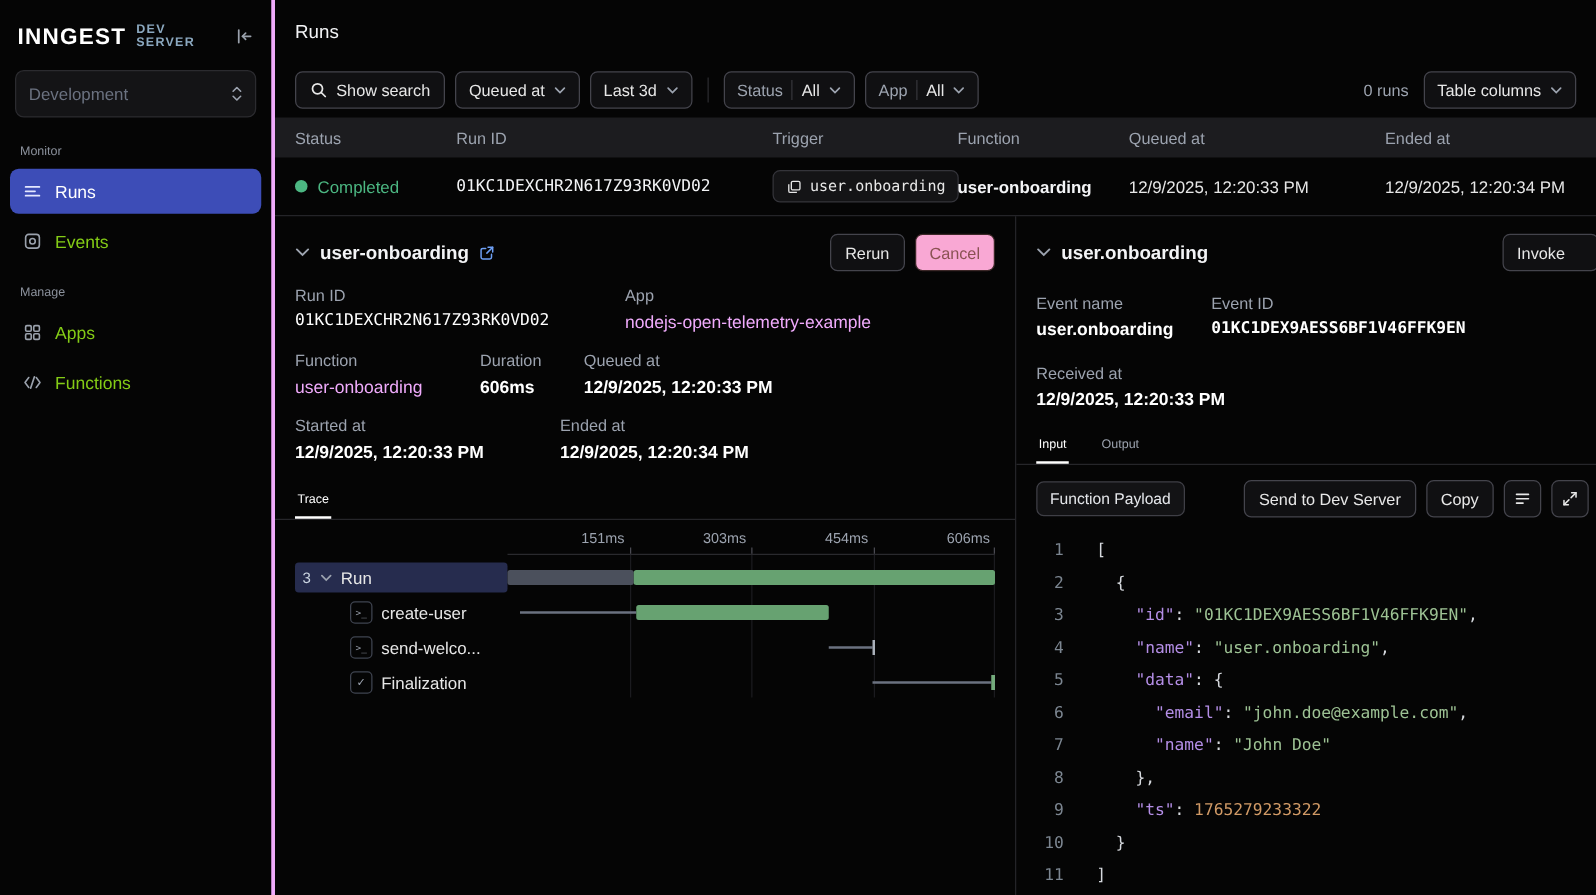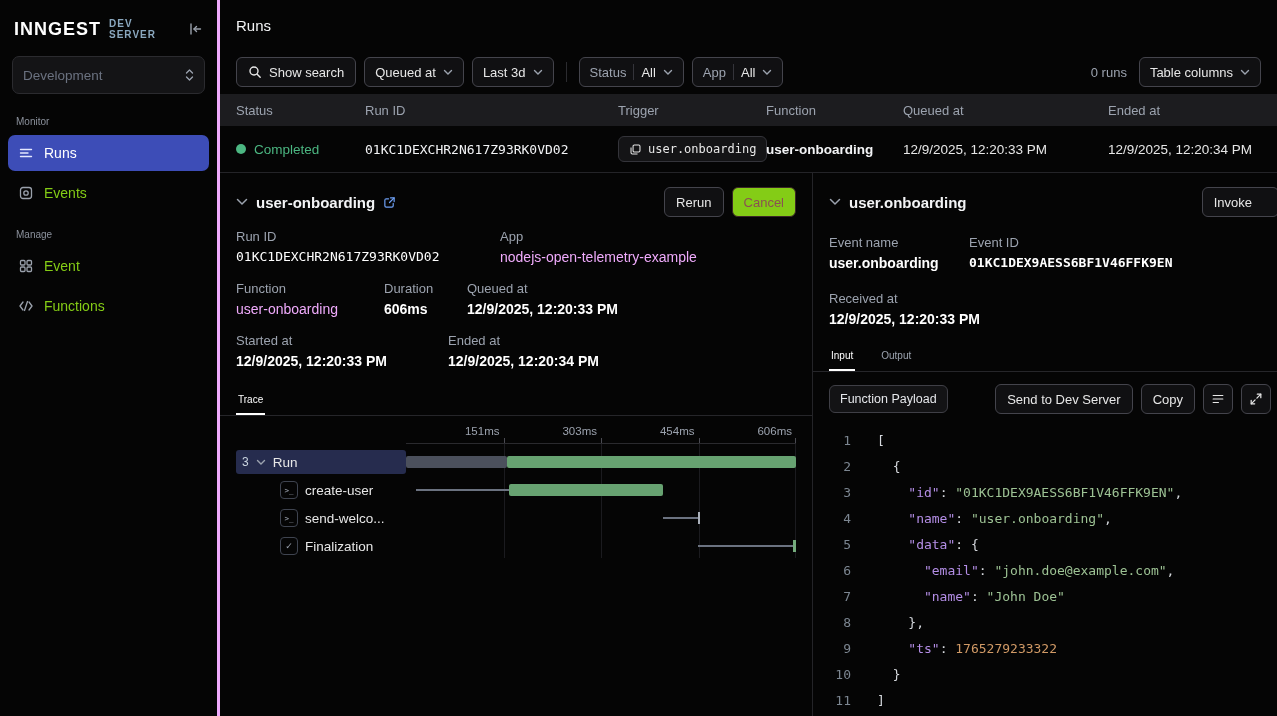--- a/index.html
+++ b/index.html
@@ -34,21 +34,21 @@
 
   .topbar { height:50px; display:flex; align-items:center; justify-content:space-between; padding:0 16px; }
   .page-title { font-size:15px; font-weight:500; color:#f3f4f6; }
   .topbar-right { display:flex; align-items:center; gap:8px; }
 
   .btn { height:34px; padding:0 14px; background:#101012; border:1px solid #44444c; border-radius:7px;
     color:#e7e7e7; font-size:13.5px; font-family:inherit; display:inline-flex; align-items:center; gap:7px; cursor:pointer; white-space:nowrap; }
   .btn.small { height:30px; padding:0 11px; font-size:13px; border-radius:6px; }
   .icon-btn { width:34px; padding:0; justify-content:center; }
   .icon-btn.small { width:30px; }
-  .btn.danger-disabled { background:#84cc16; border-color:#3b2727; color:#8a5252; cursor:default; }
+  .btn.danger-disabled { background:#f9a8d4; border-color:#3b2727; color:#8a5252; cursor:default; }
 
   
   .filterbar { height:44px; display:flex; align-items:center; gap:8px; padding:0 16px; }
   .vdiv { width:1px; height:20px; background:#2b2b2f; margin:0 4px; }
   .chip { height:30px; display:inline-flex; align-items:center; gap:7px; padding:0 10px;
     background:#101012; border:1px solid #44444c; border-radius:6px; font-size:13px; color:#e7e7e7; cursor:pointer; white-space:nowrap; }
   .chip .chip-label { color:#9ca3af; }
   .chip .chip-sep { width:1px; height:16px; background:#34343a; }
   .chev { color:#9ca3af; }
   .runs-count { margin-left:auto; color:#9ca3af; font-size:13px; }
@@ -185,21 +185,21 @@
 
     <div class="nav-item">
       <span class="nav-icon">
         <svg width="16" height="16" viewBox="0 0 16 16" fill="none" stroke="currentColor" stroke-width="1.3">
             <rect x="2.5" y="2.5" width="4.5" height="4.5" rx="1"></rect>
             <rect x="9" y="2.5" width="4.5" height="4.5" rx="1"></rect>
             <rect x="2.5" y="9" width="4.5" height="4.5" rx="1"></rect>
             <rect x="9" y="9" width="4.5" height="4.5" rx="1"></rect>
           </svg>
       </span>
-      <span>Event</span>
+      <span>Apps</span>
     </div>
 
     <div class="nav-item">
       <span class="nav-icon">
         <svg width="16" height="16" viewBox="0 0 16 16" fill="none" stroke="currentColor" stroke-width="1.3" stroke-linecap="round" stroke-linejoin="round">
             <path d="m5 4-3 4 3 4"></path>
             <path d="m11 4 3 4-3 4"></path>
             <path d="M9.5 3.5 6.5 12.5"></path>
           </svg>
       </span>

